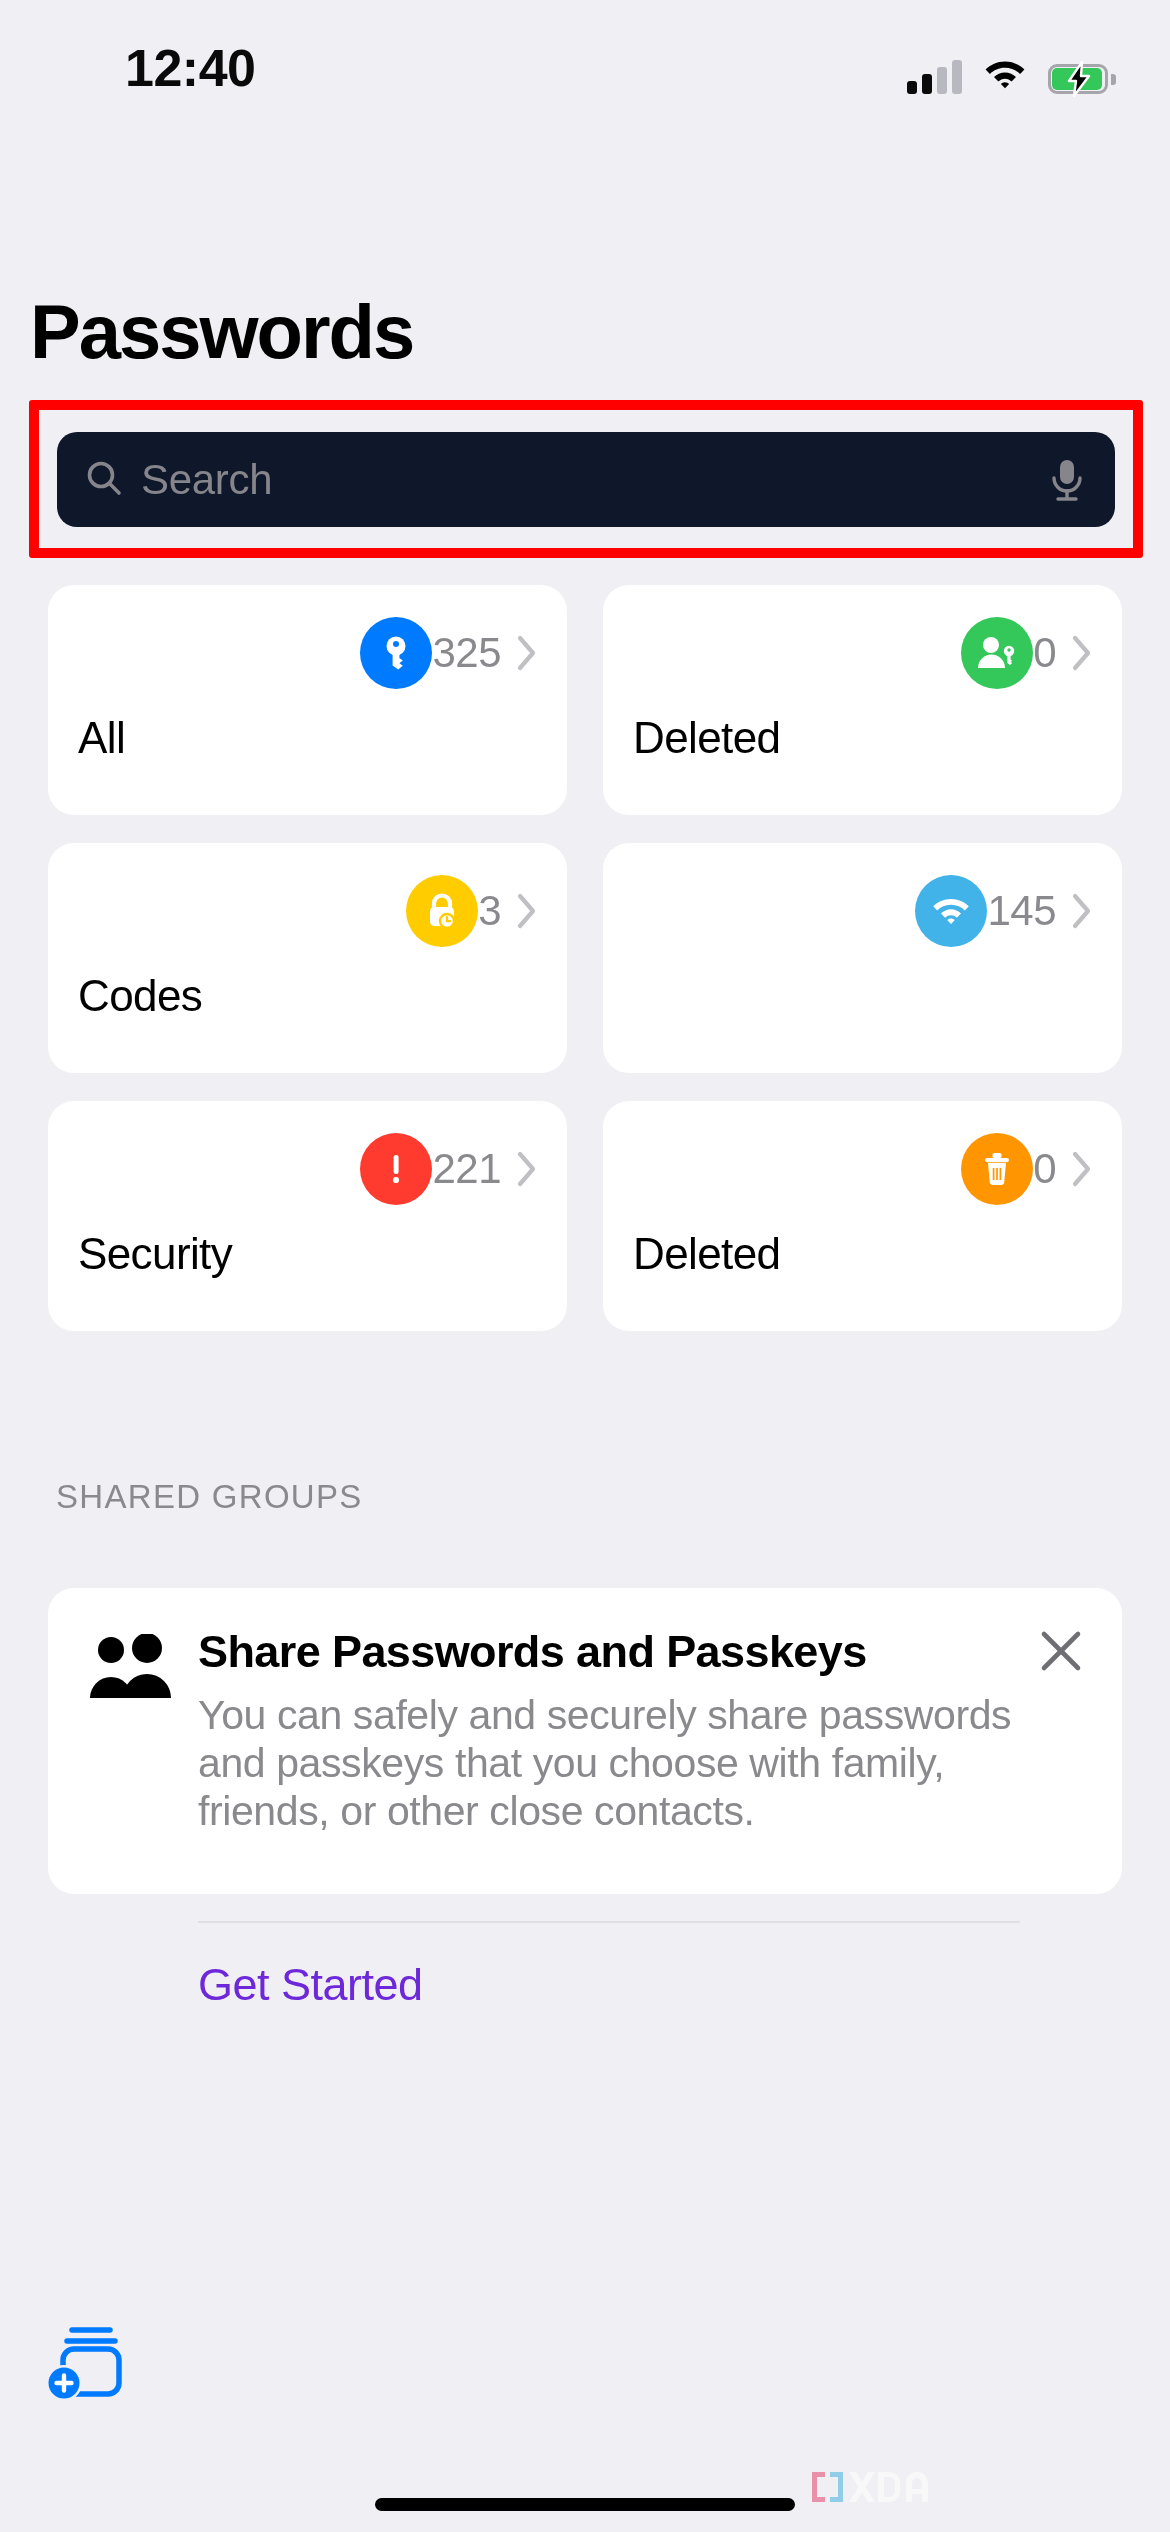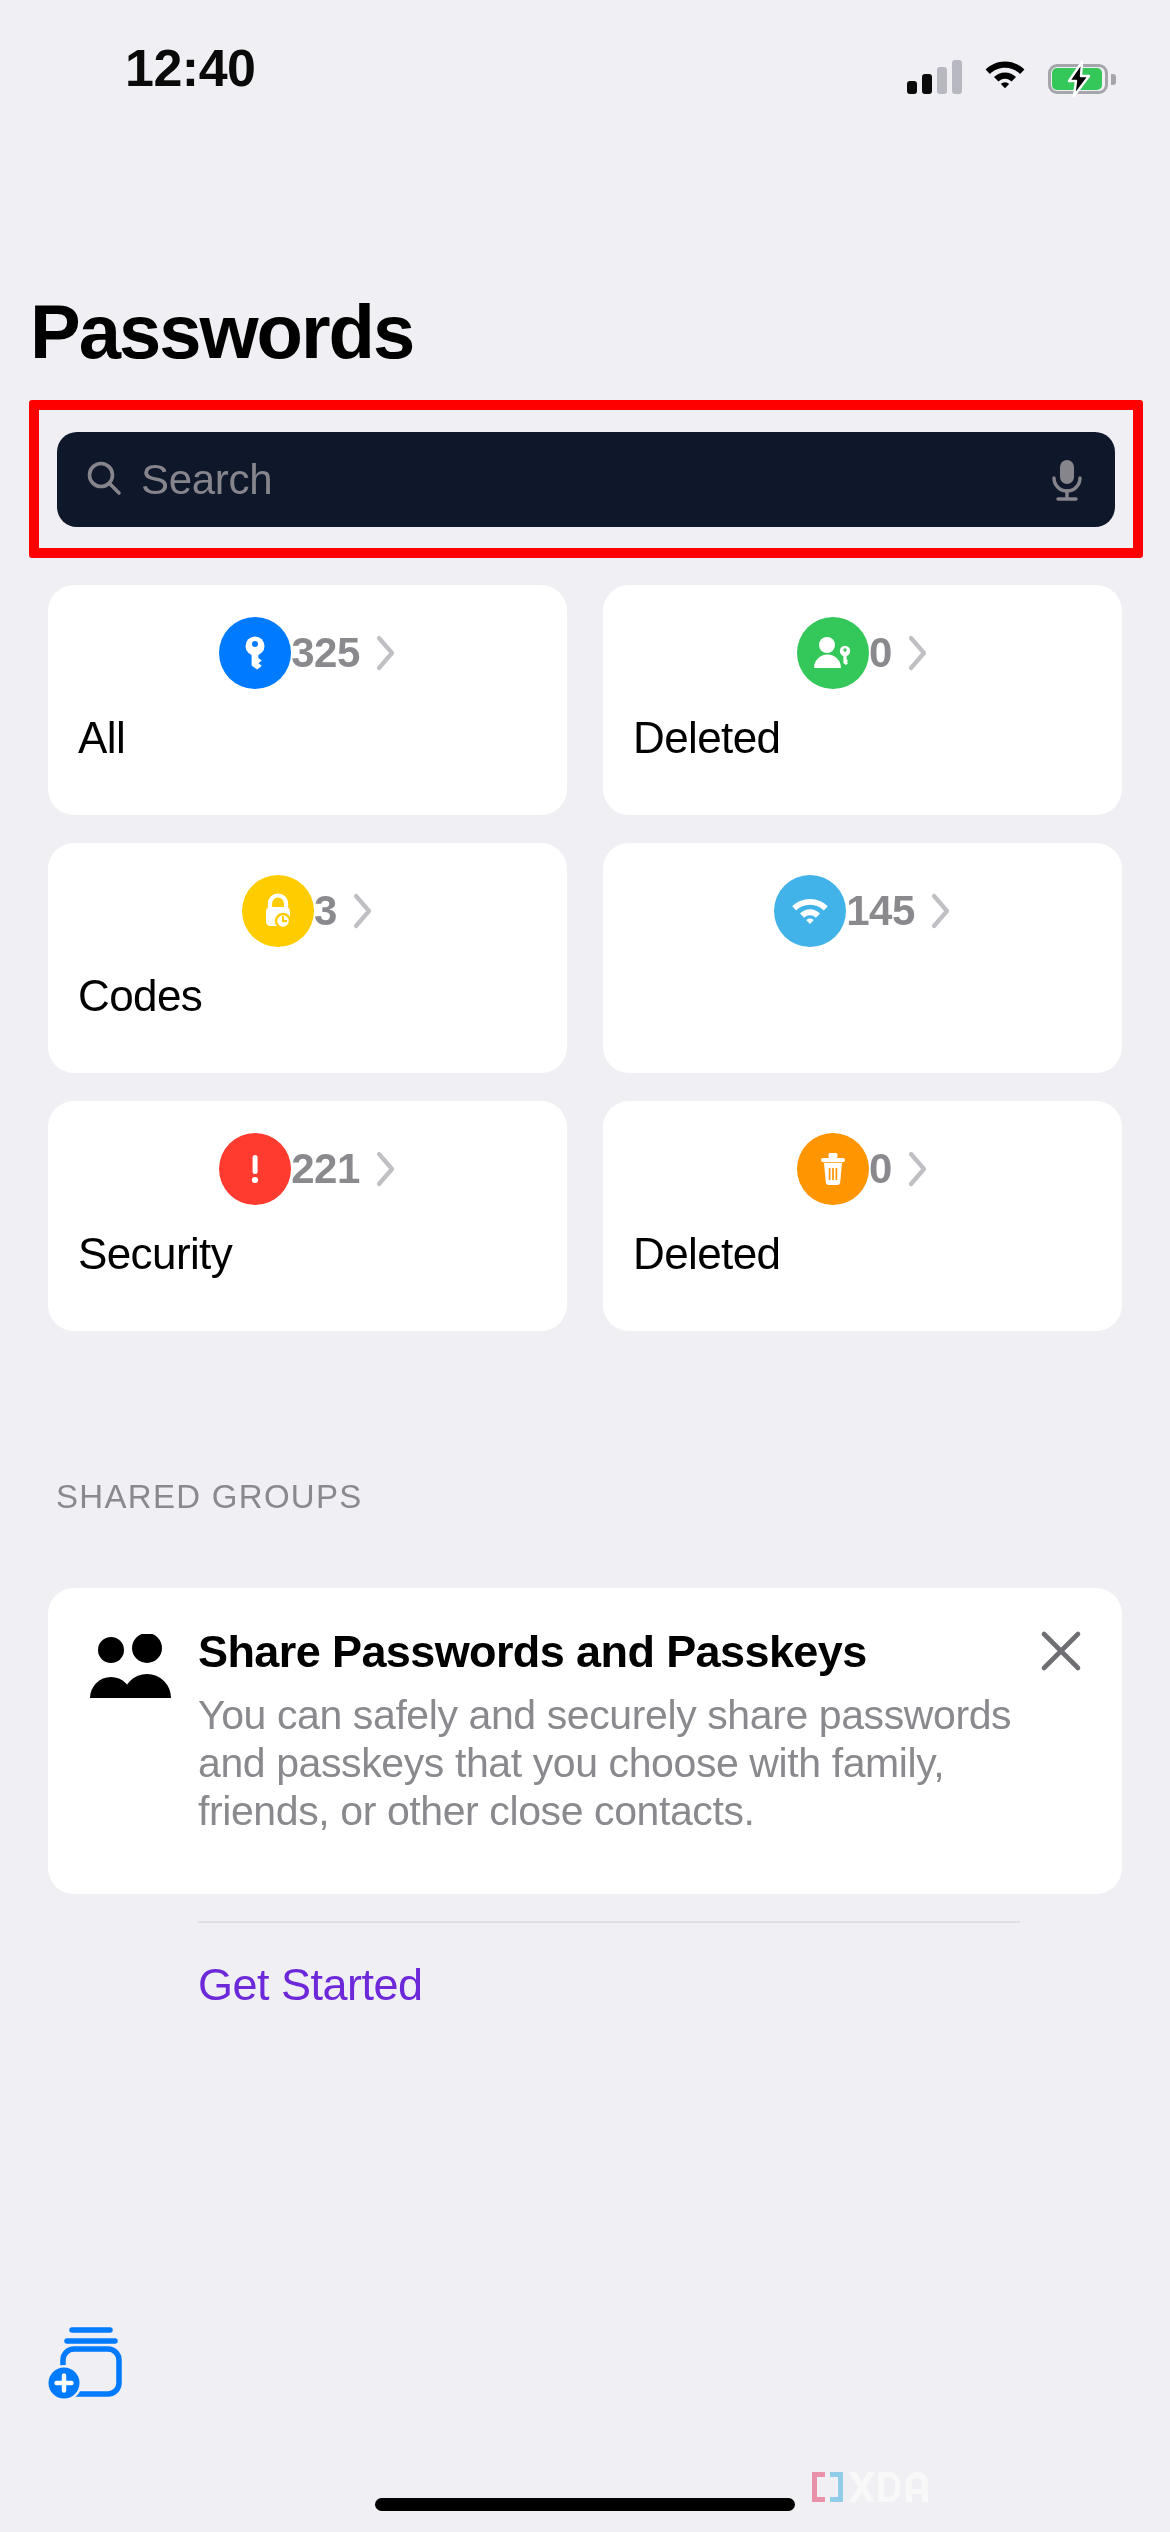--- a/index.html
+++ b/index.html
@@ -74,21 +74,21 @@
     position:absolute; left:48px; top:585px;
     width:1074px;
     display:grid; grid-template-columns:1fr 1fr;
     column-gap:36px; row-gap:28px;
   }
   .cat-card {
     position:relative; background:#FFFFFF;
     border-radius:26px; height:230px;
     padding:32px 30px 0 30px;
   }
-  .cat-top { display:flex; align-items:center; justify-content:center;font-weight:bold; }
+  .cat-top { display:flex; align-items:center; justify-content:flex-end; }
   .cat-badge {
     width:72px; height:72px; border-radius:50%;
     display:flex; align-items:center; justify-content:center;
     flex:0 0 auto;
   }
   .cat-badge svg { display:block; }
   .cat-right { display:flex; align-items:center; gap:16px; }
   .cat-count { font-size:42px; color:#8A8A8E; letter-spacing:-0.5px; }
   .chev { width:20px; height:36px; flex:0 0 auto; }
   .cat-label {

